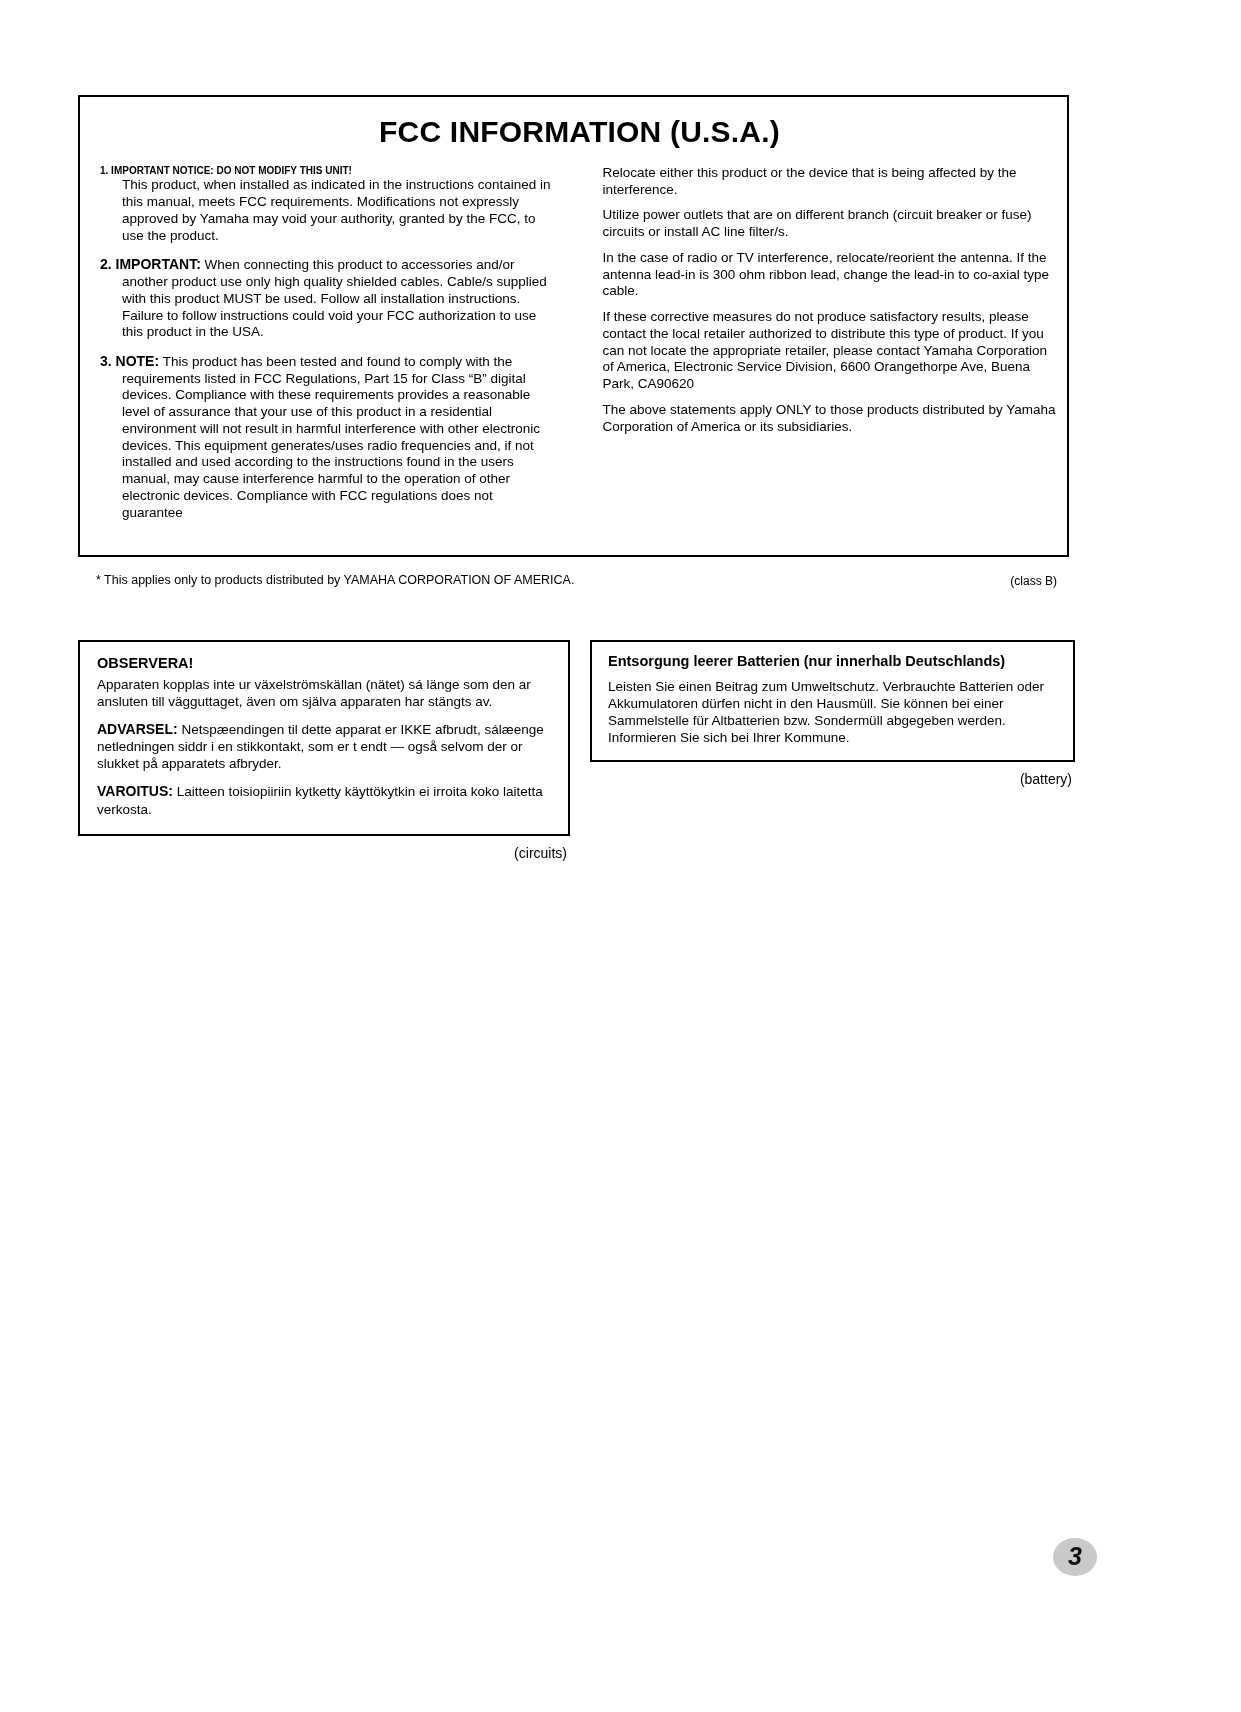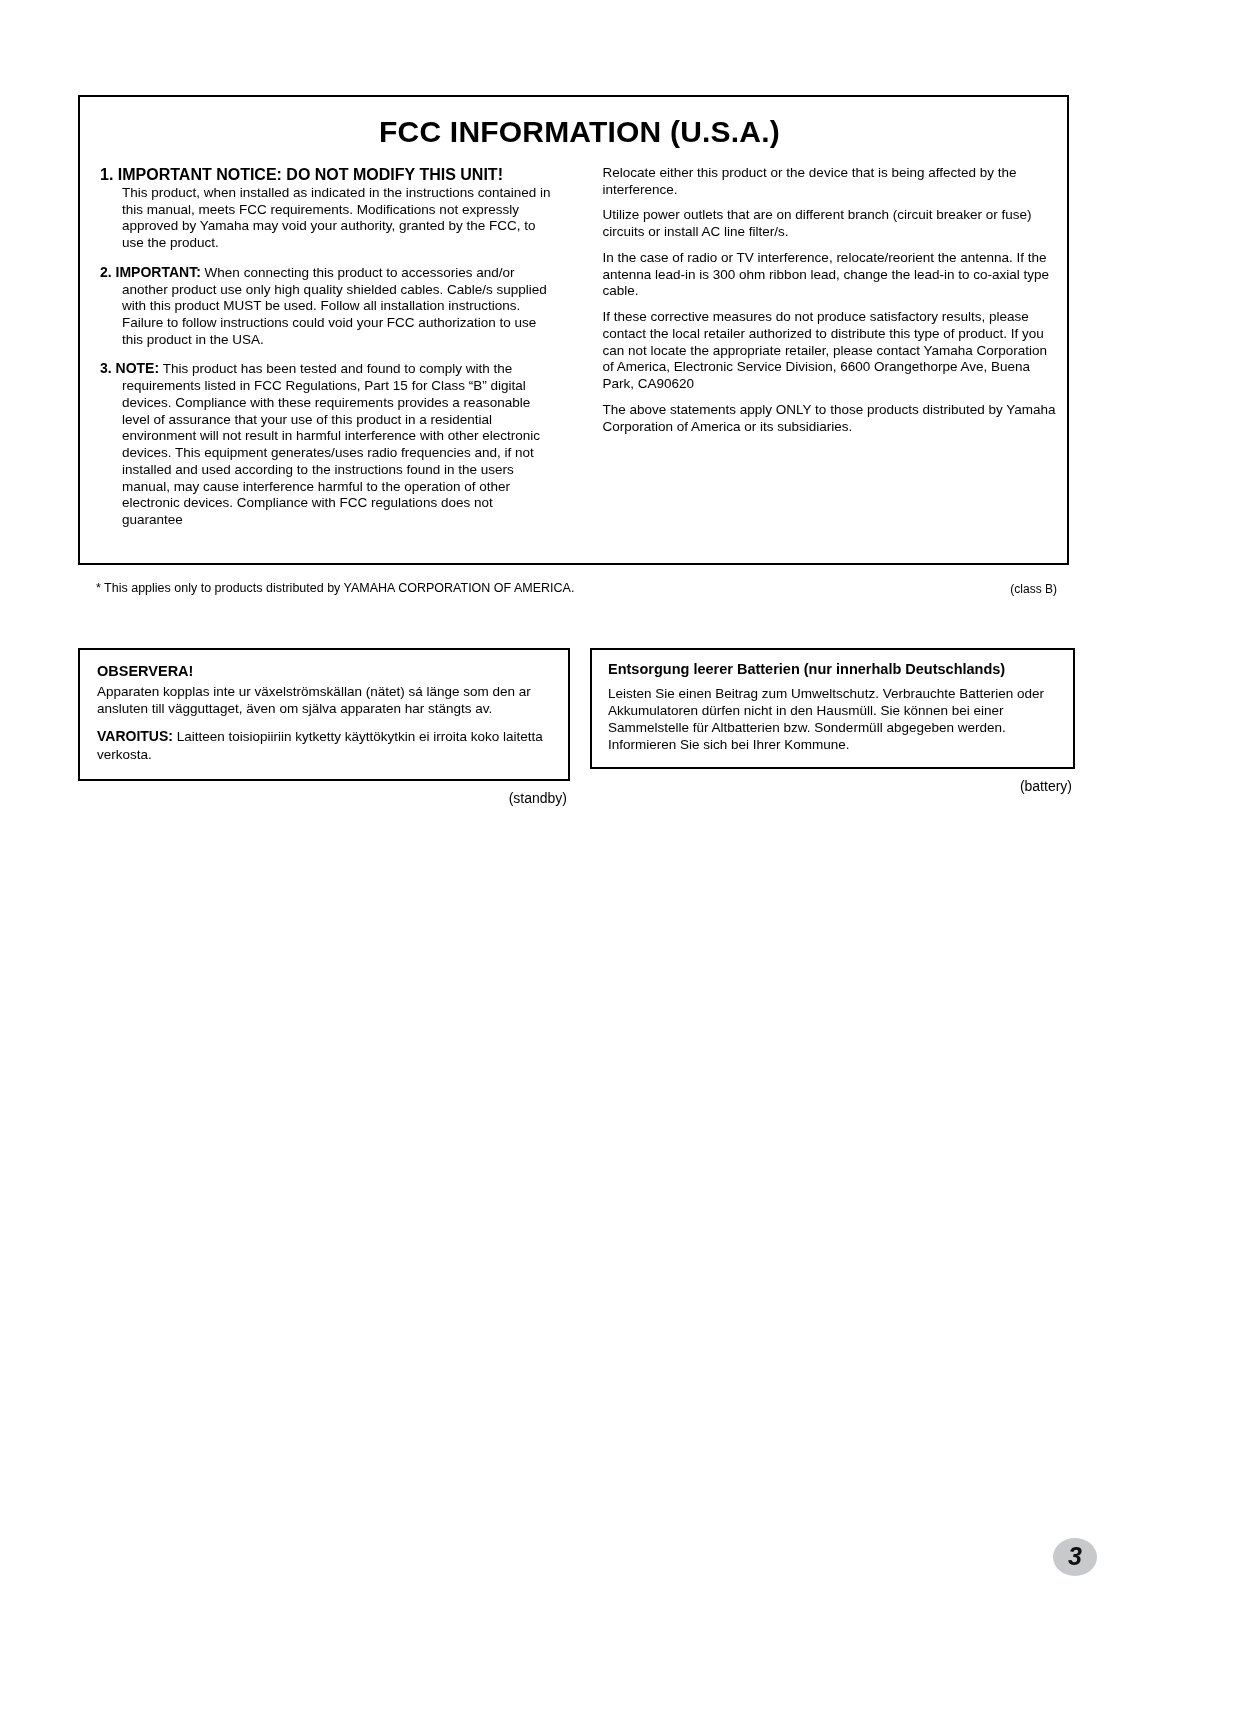--- a/index.html
+++ b/index.html
@@ -41,21 +41,21 @@
     gap: 46px;
   }
   .fcc-col {
     flex: 1;
     font-size: 13.5px;
     line-height: 1.24;
   }
   .fcc-item { margin-bottom: 12px; }
   .fcc-item-label {
     font-weight: bold;
-    font-size: 16px;
+    font-size: 10px;
     display: block;
   }
   .fcc-item-body { display: block; margin-left: 22px; }
   .fcc-hang {
     padding-left: 22px;
     text-indent: -22px;
     margin-bottom: 12px;
   }
   .fcc-hang .inline-label {
     font-weight: bold;
@@ -159,23 +159,24 @@
       <span>* This applies only to products distributed by YAMAHA CORPORATION OF AMERICA.</span>
       <span class="footnote-tag">(class B)</span>
     </div>
 
     <div class="boxes-row">
 
       <div class="box-col-left">
         <div class="notice-box observera-box">
           <div class="notice-heading">OBSERVERA!</div>
           <p class="notice-para">Apparaten kopplas inte ur växelströmskällan (nätet) sá länge som den ar ansluten till vägguttaget, även om själva apparaten har stängts av.</p>
+          <p class="notice-para"><span class="notice-label">ADVARSEL:</span><span> Netspæendingen til dette apparat er IKKE afbrudt, sálæenge netledningen siddr i en stikkontakt, som er t endt — også selvom der or slukket på apparatets afbryder.</span></p>
           <p class="notice-para"><span class="notice-label">VAROITUS:</span><span> Laitteen toisiopiiriin kytketty käyttökytkin ei irroita koko laitetta verkosta.</span></p>
         </div>
-        <div class="under-box-tag">(standby)</div>
+        <div class="under-box-tag">(circuits)</div>
       </div>
 
       <div class="box-col-right">
         <div class="notice-box battery-box">
           <div class="notice-heading">Entsorgung leerer Batterien (nur innerhalb Deutschlands)</div>
           <p class="notice-para">Leisten Sie einen Beitrag zum Umweltschutz. Verbrauchte Batterien oder Akkumulatoren dürfen nicht in den Hausmüll. Sie können bei einer Sammelstelle für Altbatterien bzw. Sondermüll abgegeben werden. Informieren Sie sich bei Ihrer Kommune.</p>
         </div>
         <div class="under-box-tag">(battery)</div>
       </div>
 

